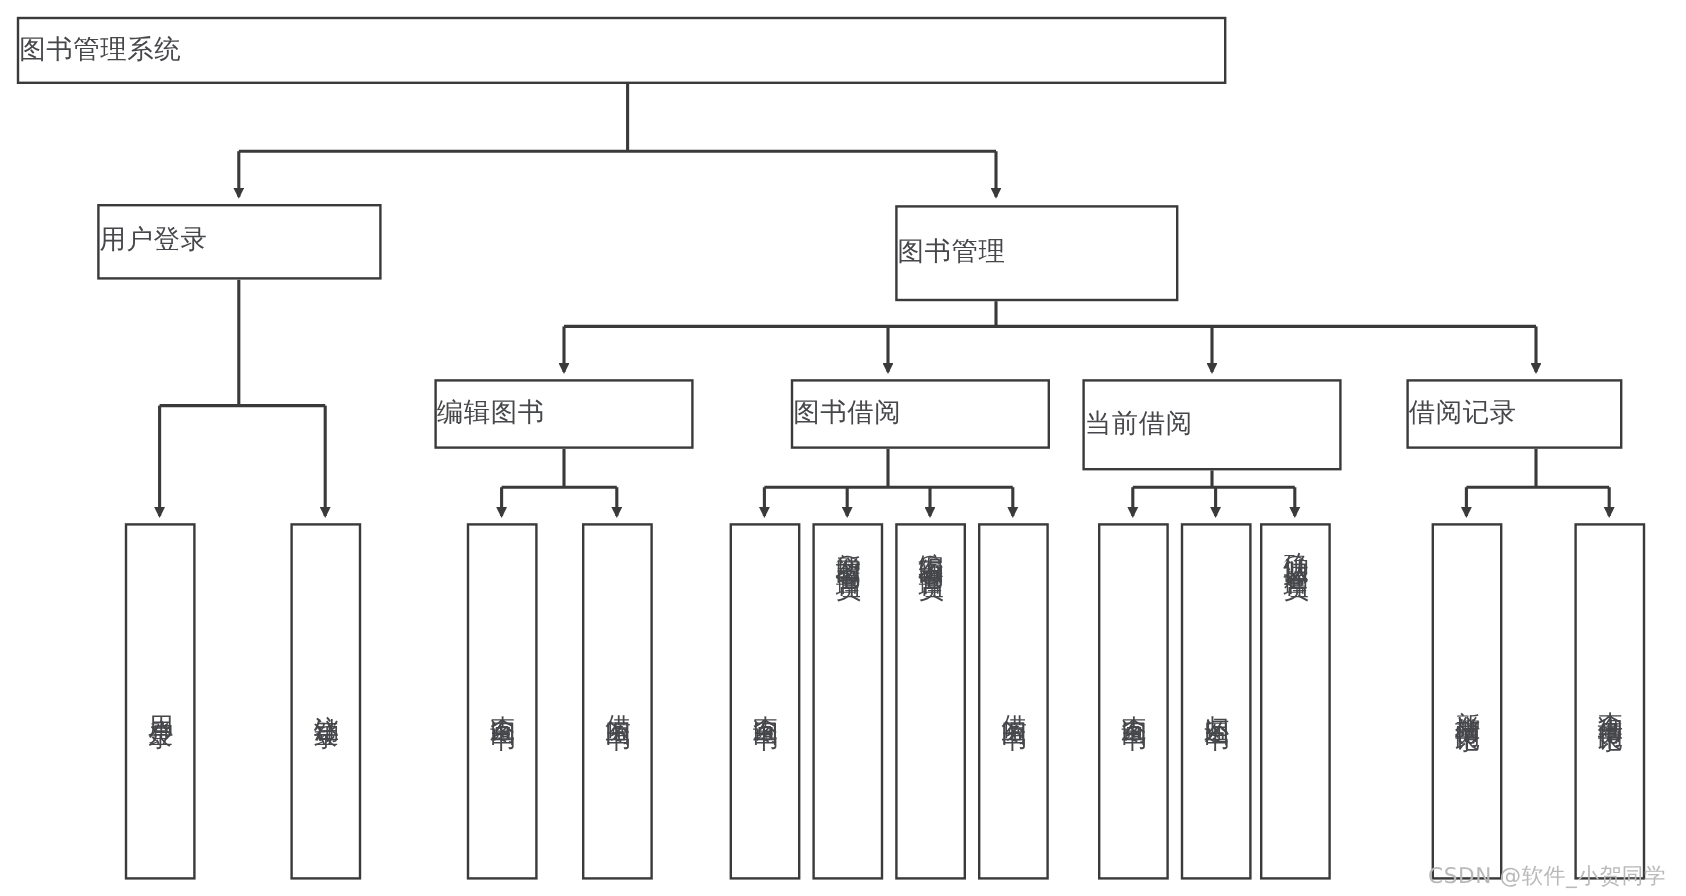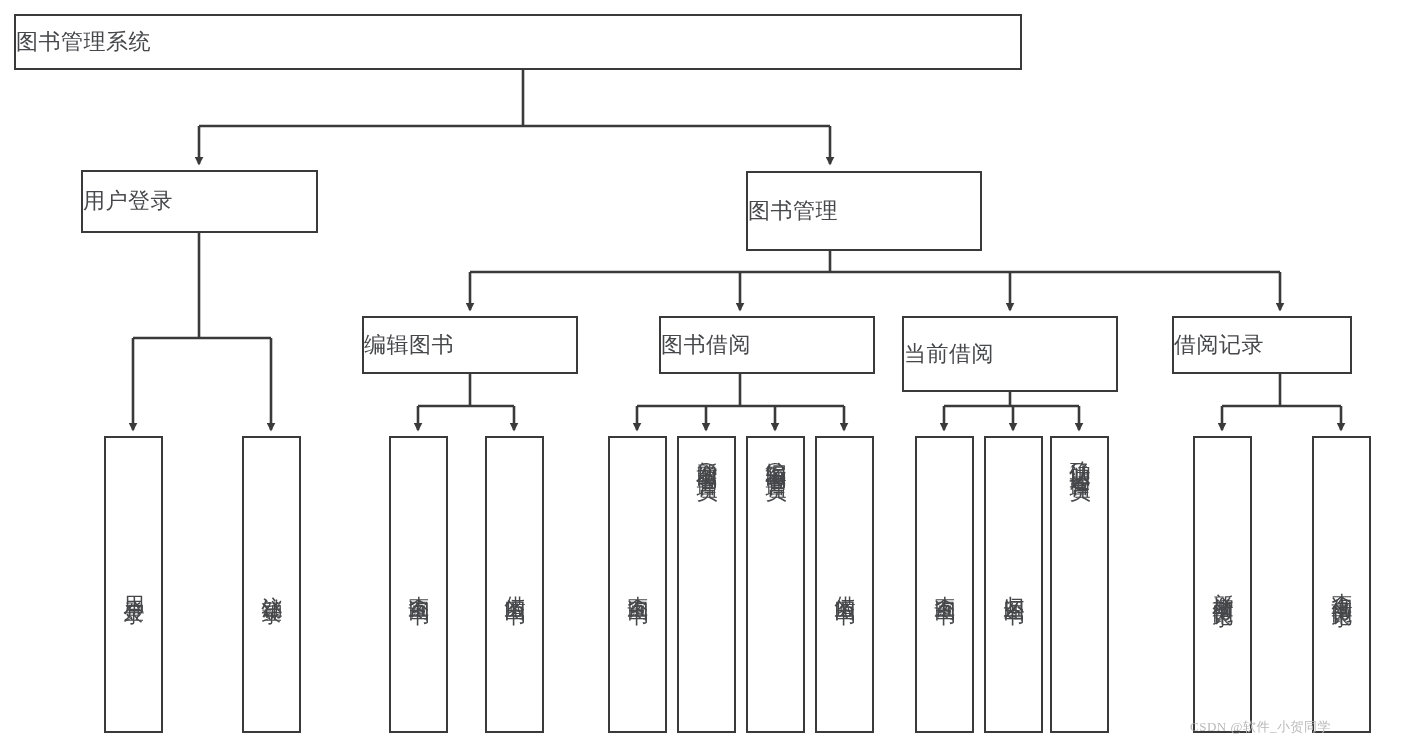--- a/index.html
+++ b/index.html
@@ -61,24 +61,23 @@
     line-height: 1;
   }
   
   .node.v.centered {
     align-items: center;
     padding-top: 0;
   }
   .watermark {
     position: absolute;
     color: #b9b9b9;
-    font-size: 13px;
+    font-size: 18px;
     letter-spacing: 0.5px;
     white-space: nowrap;
-    font-family: Liberation Serif, serif;
   }
 </style>
 </head>
 <body>
 
 <div id="canvas">
 
   <svg id="wires" viewBox="0 0 1405 747" width="1405" height="747">
     <defs>
       <marker id="arrow" markerWidth="9" markerHeight="9" refX="7.4" refY="4.5" orient="auto" markerUnits="userSpaceOnUse">

